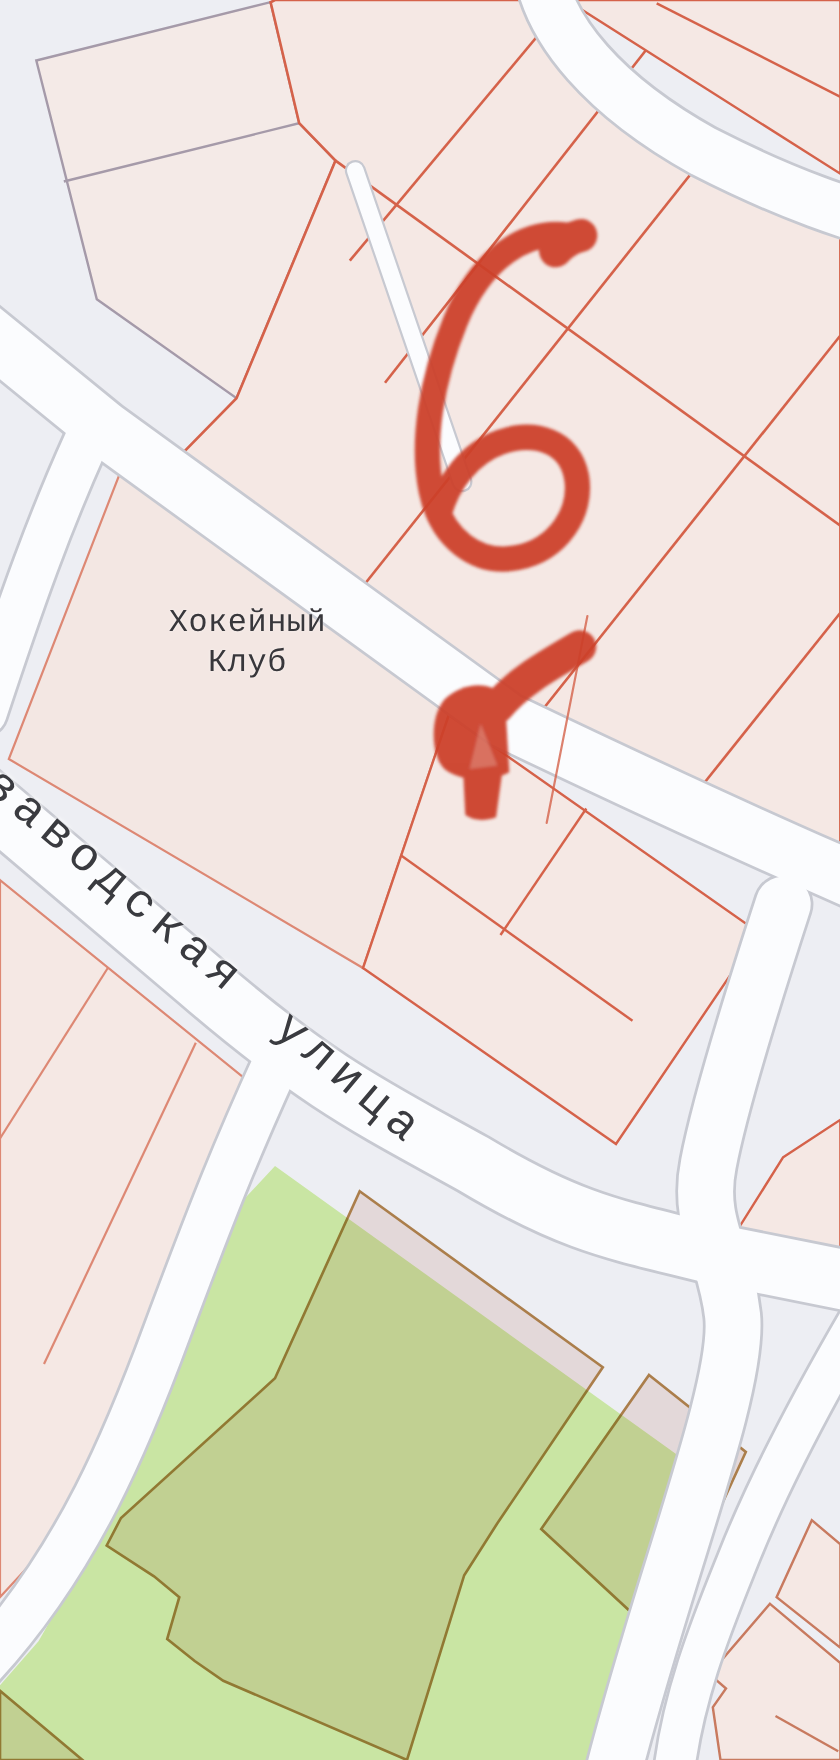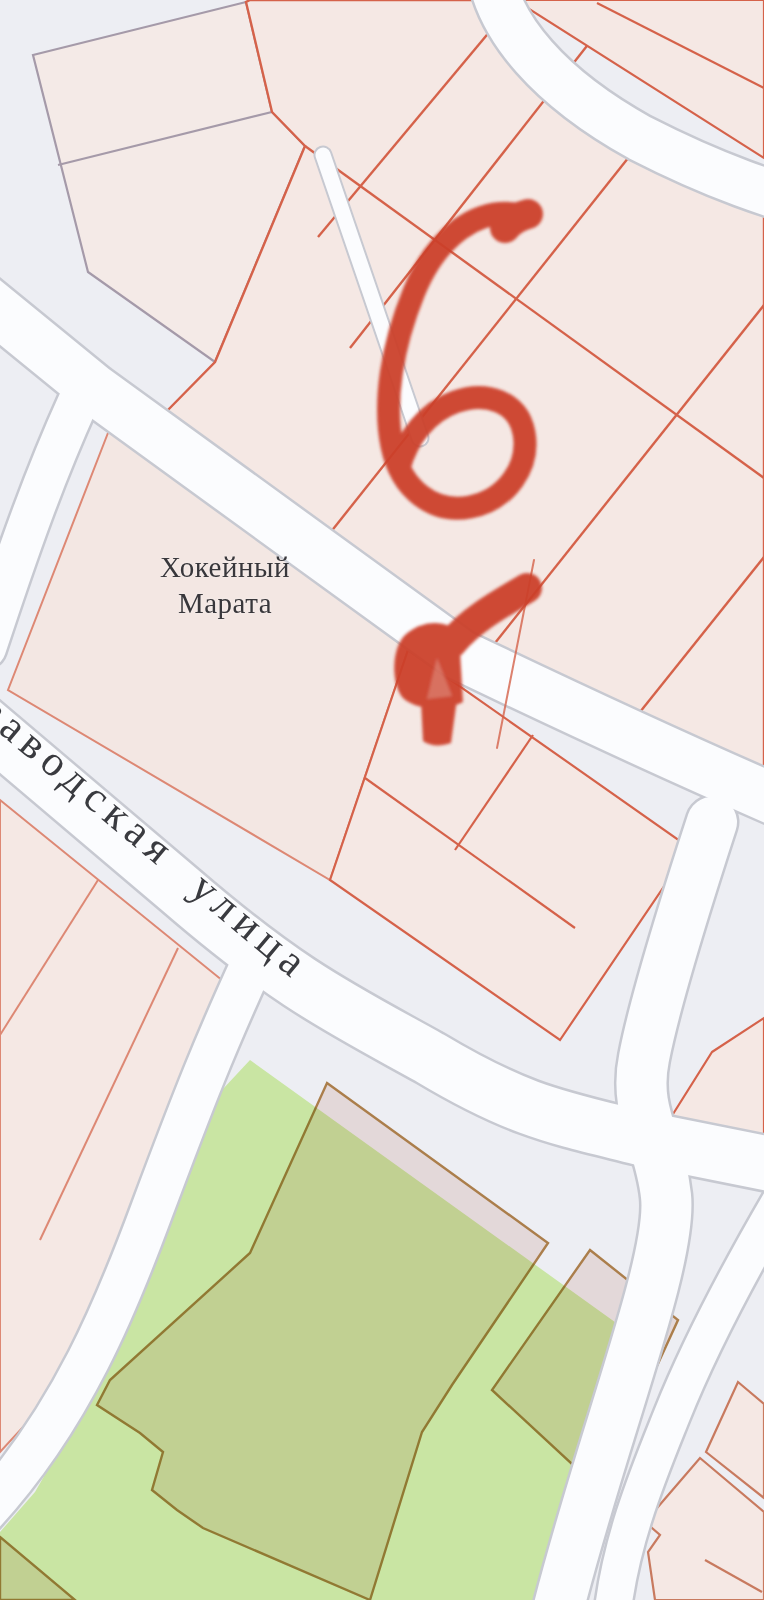--- a/index.html
+++ b/index.html
@@ -1,19 +1,19 @@
 <!DOCTYPE html>
 <html><head>
 <meta charset="utf-8">
 <style>
   html,body{margin:0;padding:0;background:#edeef3;}
   .map-wrap{
     position:relative;width:764px;height:1600px;overflow:hidden;
     background:#edeef3;filter:blur(.5px);
-    font-family:Liberation Serif, serif;
+    font-family:Liberation Mono, monospace;
   }
   .map-wrap svg{position:absolute;left:0;top:0;}
   .poi-label{
     position:absolute;left:105px;top:549px;width:240px;
     text-align:center;font-size:29px;line-height:36px;font-weight:500;
     color:#38373b;letter-spacing:.5px;
     text-shadow:0 0 3px rgba(255,255,255,.55);
   }
   .street-label{
     position:absolute;left:-18px;top:668px;
@@ -125,17 +125,17 @@
       <path fill="none" stroke="#cc402a" stroke-width="30" stroke-linecap="round" d="M 527,588 C 496,606 470,621 452,643"></path>
       <path fill="#cc402a" d="M 404,636 C 420,620 447,618 459,634 L 463,702 C 444,712 418,710 404,699 C 392,688 390,652 404,636 Z"></path>
       <path fill="rgba(255,255,255,.22)" d="M 437,658 L 452,696 L 427,699 Z"></path>
       <path fill="#cc402a" d="M 421,701 C 434,698 446,697 457,699 L 451,743 C 440,747 430,746 423,741 Z"></path>
     </g>
   </g>
 </svg>
 
 <div class="poi-label">
   <div>Хокейный</div>
-  <div>Марата</div>
+  <div>Клуб</div>
 </div>
 
 <div class="street-label"><span>о</span><span>заводская улица</span></div>
 </div>
 
 </body></html>

